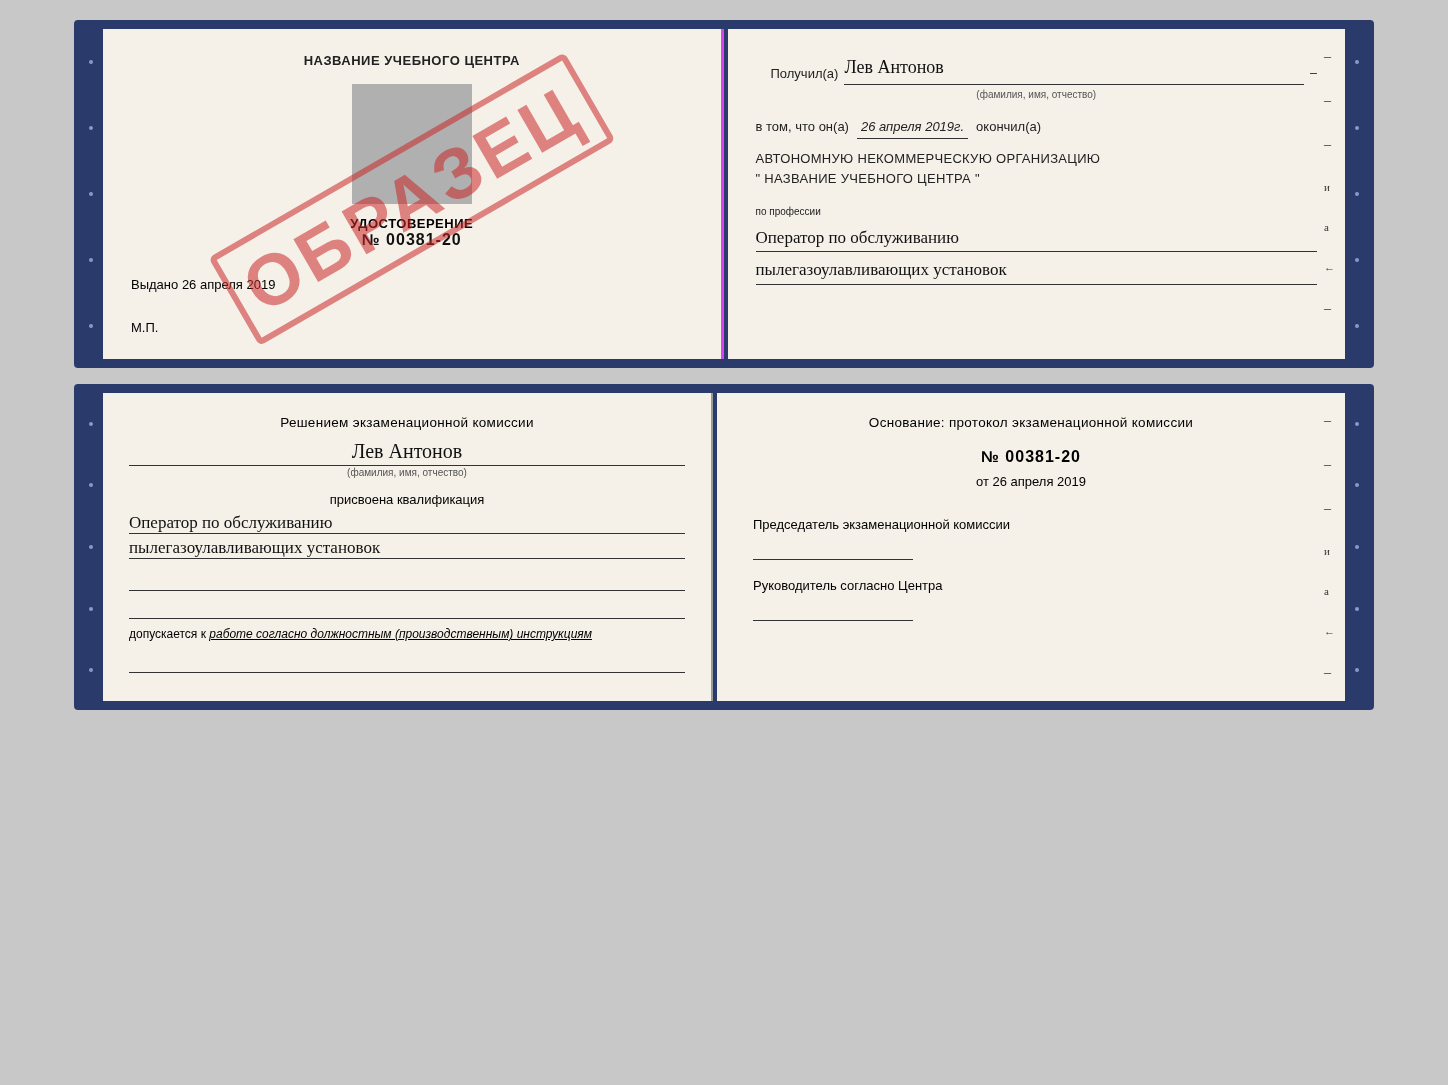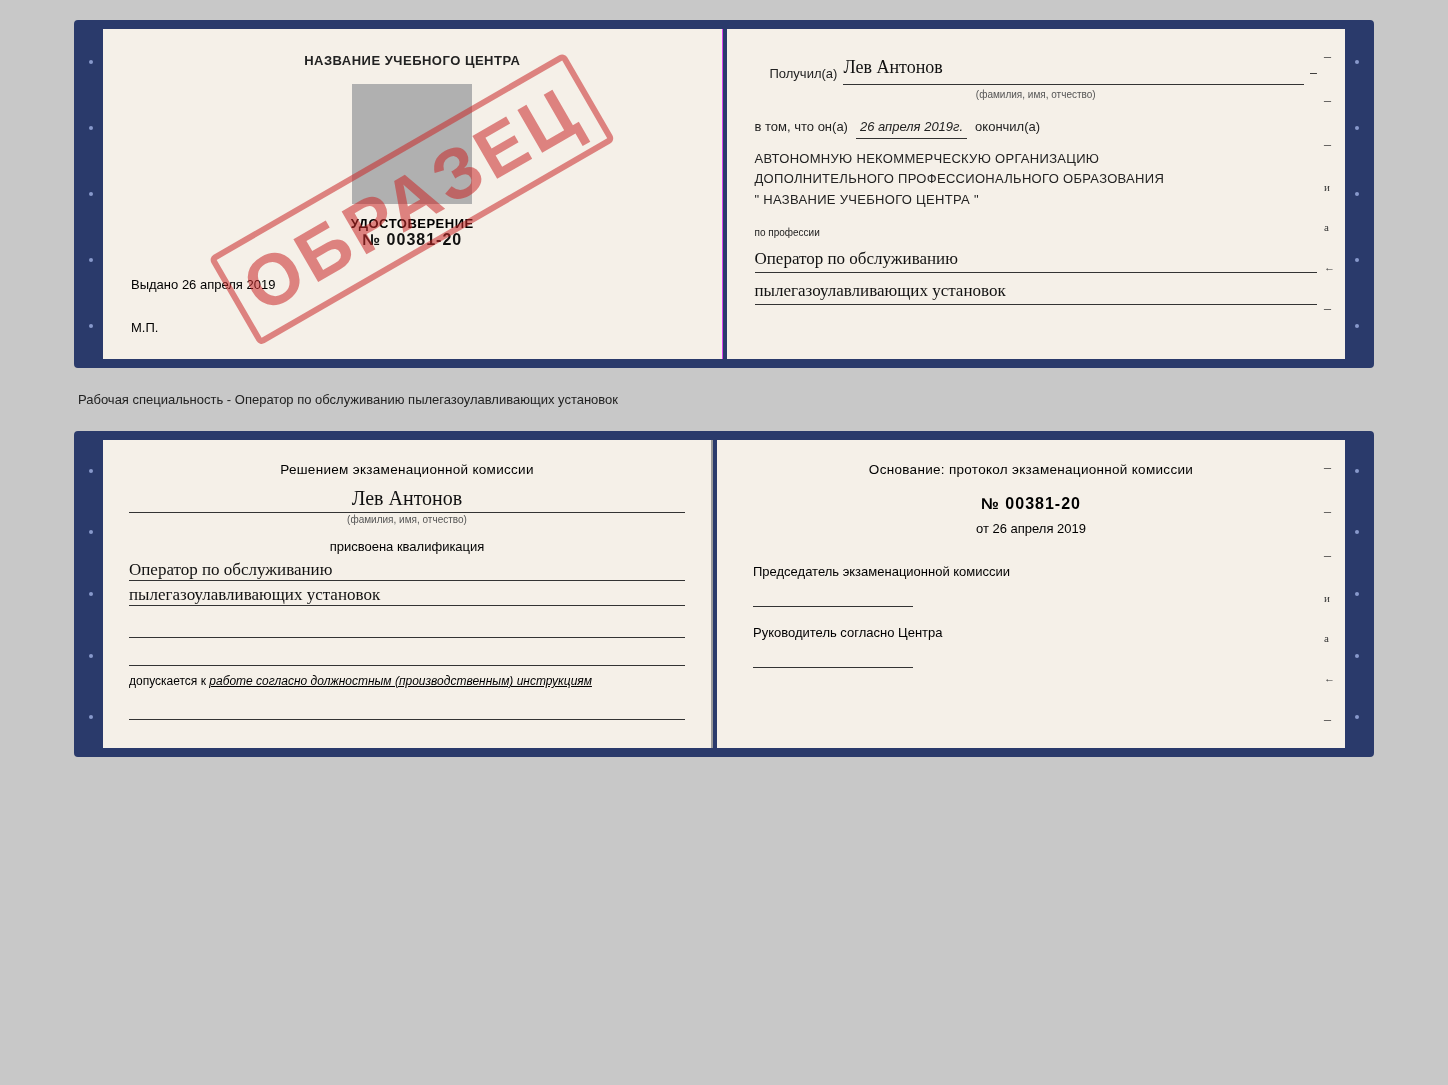--- a/index.html
+++ b/index.html
@@ -36,21 +36,21 @@
 
     .cert-page {
       background: #f5f0e8;
       flex: 1;
       padding: 24px 28px;
       position: relative;
       overflow: hidden;
     }
 
     .cert-page.left {
-      border-right: 1px solid #d946ef;
+      border-right: 3px solid #d946ef;
     }
 
     
     .page-title-center {
       text-align: center;
       font-size: 13px;
       font-weight: bold;
       letter-spacing: 0.5px;
       color: #222;
       margin-bottom: 16px;
@@ -451,21 +451,20 @@
         <div class="fio-hint">(фамилия, имя, отчество)</div>
 
         <div class="vtom-row">
           <span>в том, что он(а)</span>
           <span class="vtom-date">26 апреля 2019г.</span>
           <span>окончил(а)</span>
         </div>
 
         <div class="org-block">
           <div>АВТОНОМНУЮ НЕКОММЕРЧЕСКУЮ ОРГАНИЗАЦИЮ</div>
-          <div>ДОПОЛНИТЕЛЬНОГО ПРОФЕССИОНАЛЬНОГО ОБРАЗОВАНИЯ</div>
           <div>"   НАЗВАНИЕ УЧЕБНОГО ЦЕНТРА   "</div>
         </div>
 
         <div class="professiya-label">по профессии</div>
         <span class="professiya-value">Оператор по обслуживанию</span>
         <span class="professiya-value2">пылегазоулавливающих установок</span>
       </div>
 
       <div class="right-dashes">
         <span class="dash-item">–</span>
@@ -481,21 +480,20 @@
 
     <div class="left-spine">
       <div class="spine-dot"></div>
       <div class="spine-dot"></div>
       <div class="spine-dot"></div>
       <div class="spine-dot"></div>
       <div class="spine-dot"></div>
     </div>
   </div>
 
-  <div class="separator-text">Рабочая специальность - Оператор по обслуживанию пылегазоулавливающих установок</div>
 
   <div class="bottom-book">
 
     <div class="left-spine">
       <div class="spine-dot"></div>
       <div class="spine-dot"></div>
       <div class="spine-dot"></div>
       <div class="spine-dot"></div>
       <div class="spine-dot"></div>
     </div>

